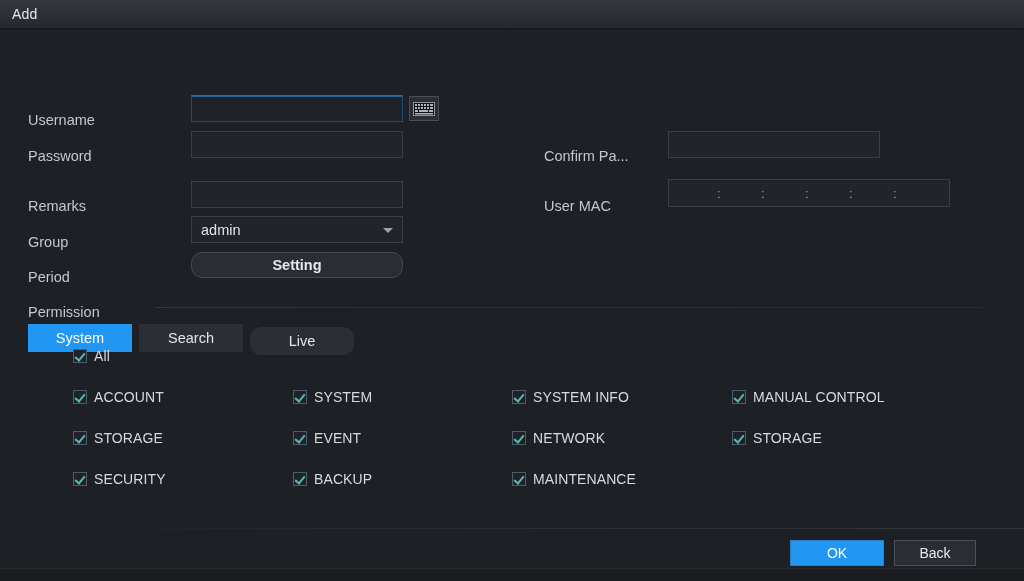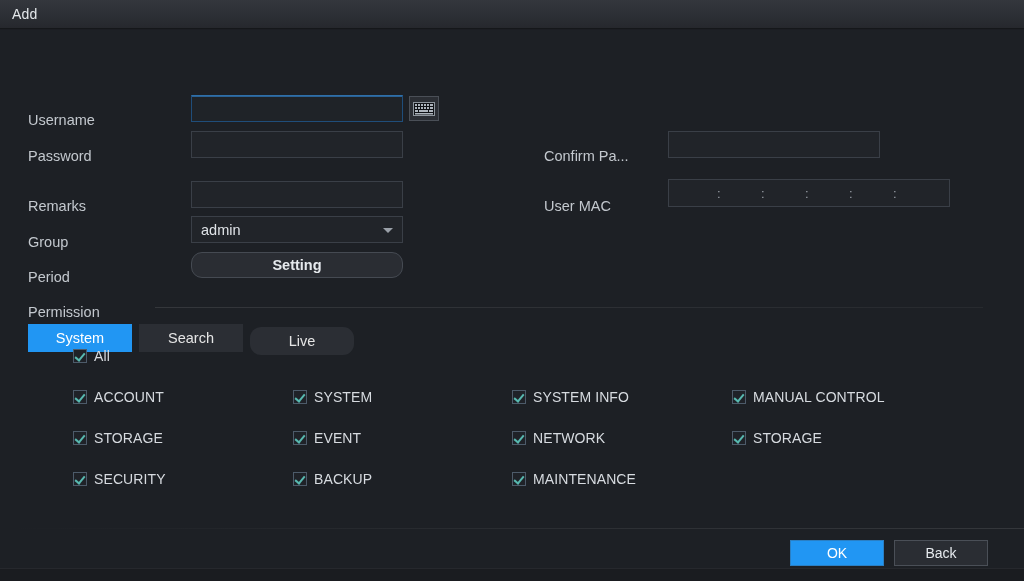--- a/index.html
+++ b/index.html
@@ -350,18 +350,18 @@
     <span class="cb-box"></span>
     <span class="cb-label">BACKUP</span>
   </div>
   <div class="cb-item" style="left:512px; top:441px;">
     <span class="cb-box"></span>
     <span class="cb-label">MAINTENANCE</span>
   </div>
 
   <div class="footer-hr"></div>
   <div class="fbtn primary" style="left:790px; top:510px; width:94px;">OK</div>
-  <div class="fbtn secondary" style="left:894px; top:510px; width:94px;">Back</div>
+  <div class="fbtn secondary" style="left:894px; top:510px; width:82px;">Back</div>
 </div>
 
 <div class="bottom-strip">
   <span class="bottom-ghost"></span>
 </div>
 
 </body></html>

